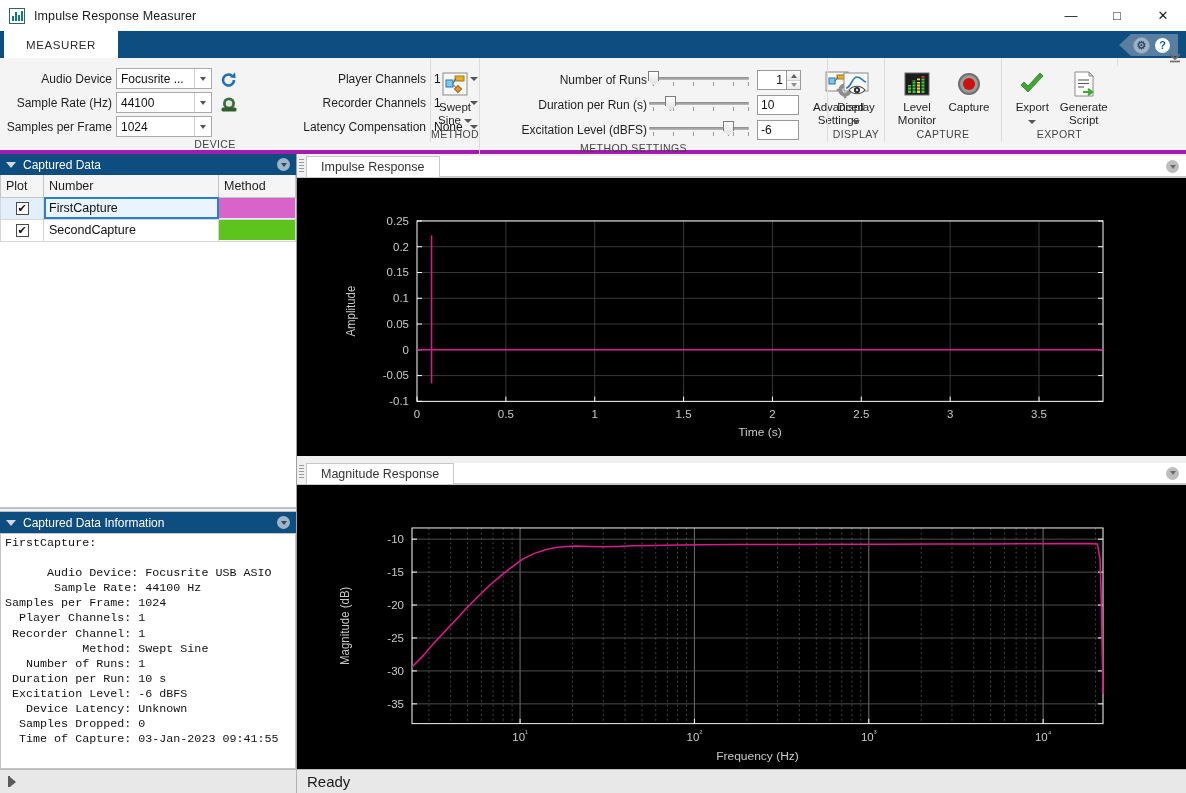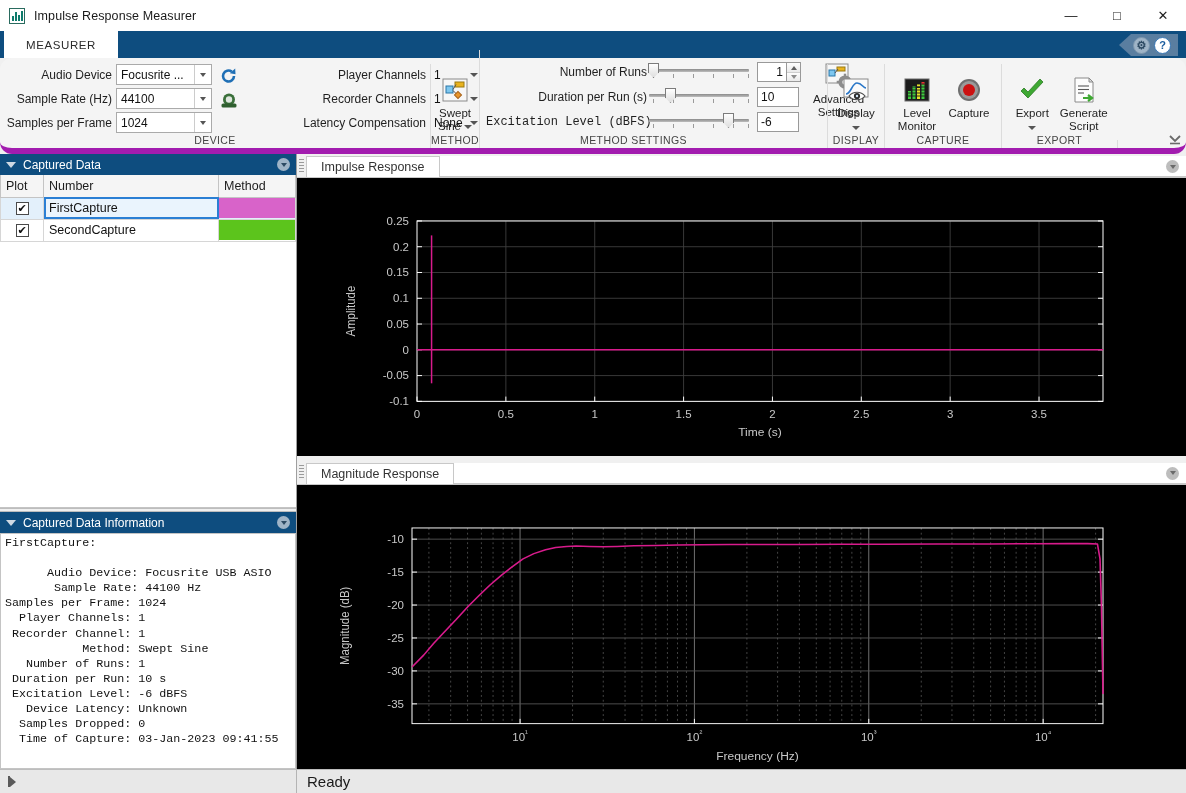--- a/index.html
+++ b/index.html
@@ -81,24 +81,23 @@
     display: flex; align-items: center; justify-content: center;
     font-size: 11px; font-weight: bold;
   }
   .chip-ico.gear { background: #9fb4c7; color: #2d4a63; border:1px solid #7d97ae;}
   .chip-ico.help { background: #ffffff; color: #1a5c9e; border:1px solid #3b78b5;}
 
   
   .ribbon {
     height: 96px; min-height: 96px;
     background: #f4f4f4;
-    border-bottom: 6px solid #a21caf;
-    display: flex; align-items: flex-end;
+    border-bottom: 4px solid #a21caf;
+    display: flex; align-items: flex-start;
     position: relative;
-    border-radius: 12px;
   }
   .rgroup {
     display: flex; flex-direction: column;
     position: relative;
     padding: 4px 0 0 0;
   }
   .rgroup + .rgroup { border-left: 1px solid #dcdcdc; }
   .rgroup .gbody { flex: 1 1 auto; display: flex; align-items: flex-start; padding: 4px 6px 0 6px; }
   .rgroup .glabel {
     height: 15px; line-height: 15px;
@@ -450,21 +449,21 @@
                 <span class="tick" style="left:44%"></span>
                 <span class="tick" style="left:64%"></span>
                 <span class="tick" style="left:84%"></span>
                 <span class="tick" style="left:99%"></span>
               <span class="thumb" style="left:21%"></span>
             </span>
             <span class="numbox" style="margin-left:8px;">10</span>
           </div>
 
           <div class="sliderrow">
-            <span class="lbl" style="width:163px;font-family:Liberation Mono, monospace;">Excitation Level (dBFS)</span>
+            <span class="lbl" style="width:163px;">Excitation Level (dBFS)</span>
             <span class="slider">
               <span class="track"></span>
               <span class="tick" style="left:4%"></span>
                 <span class="tick" style="left:24%"></span>
                 <span class="tick" style="left:44%"></span>
                 <span class="tick" style="left:64%"></span>
                 <span class="tick" style="left:84%"></span>
                 <span class="tick" style="left:99%"></span>
               <span class="thumb" style="left:79%"></span>
             </span>

